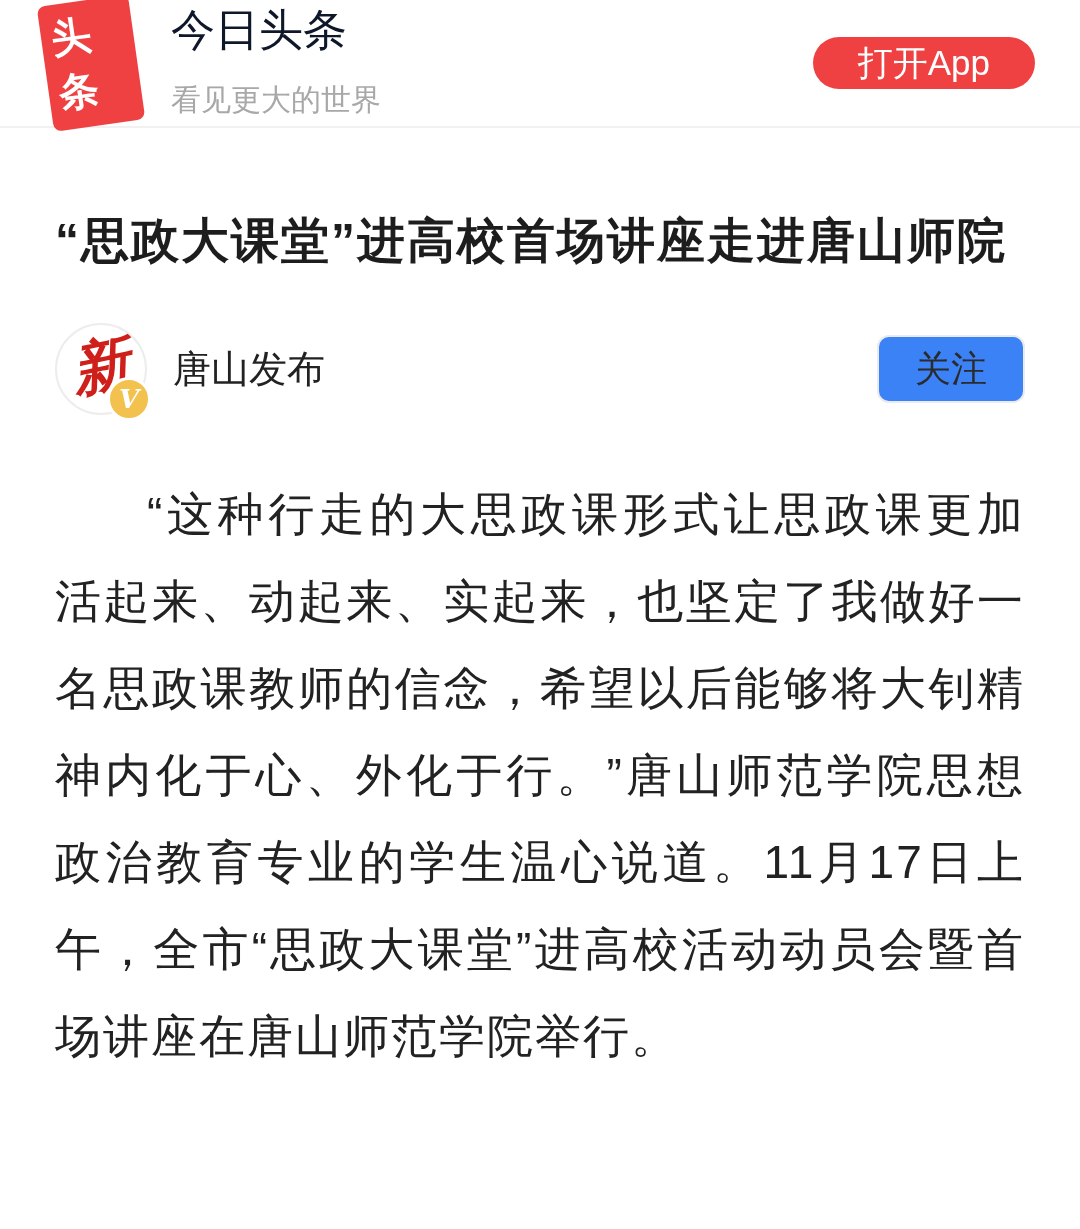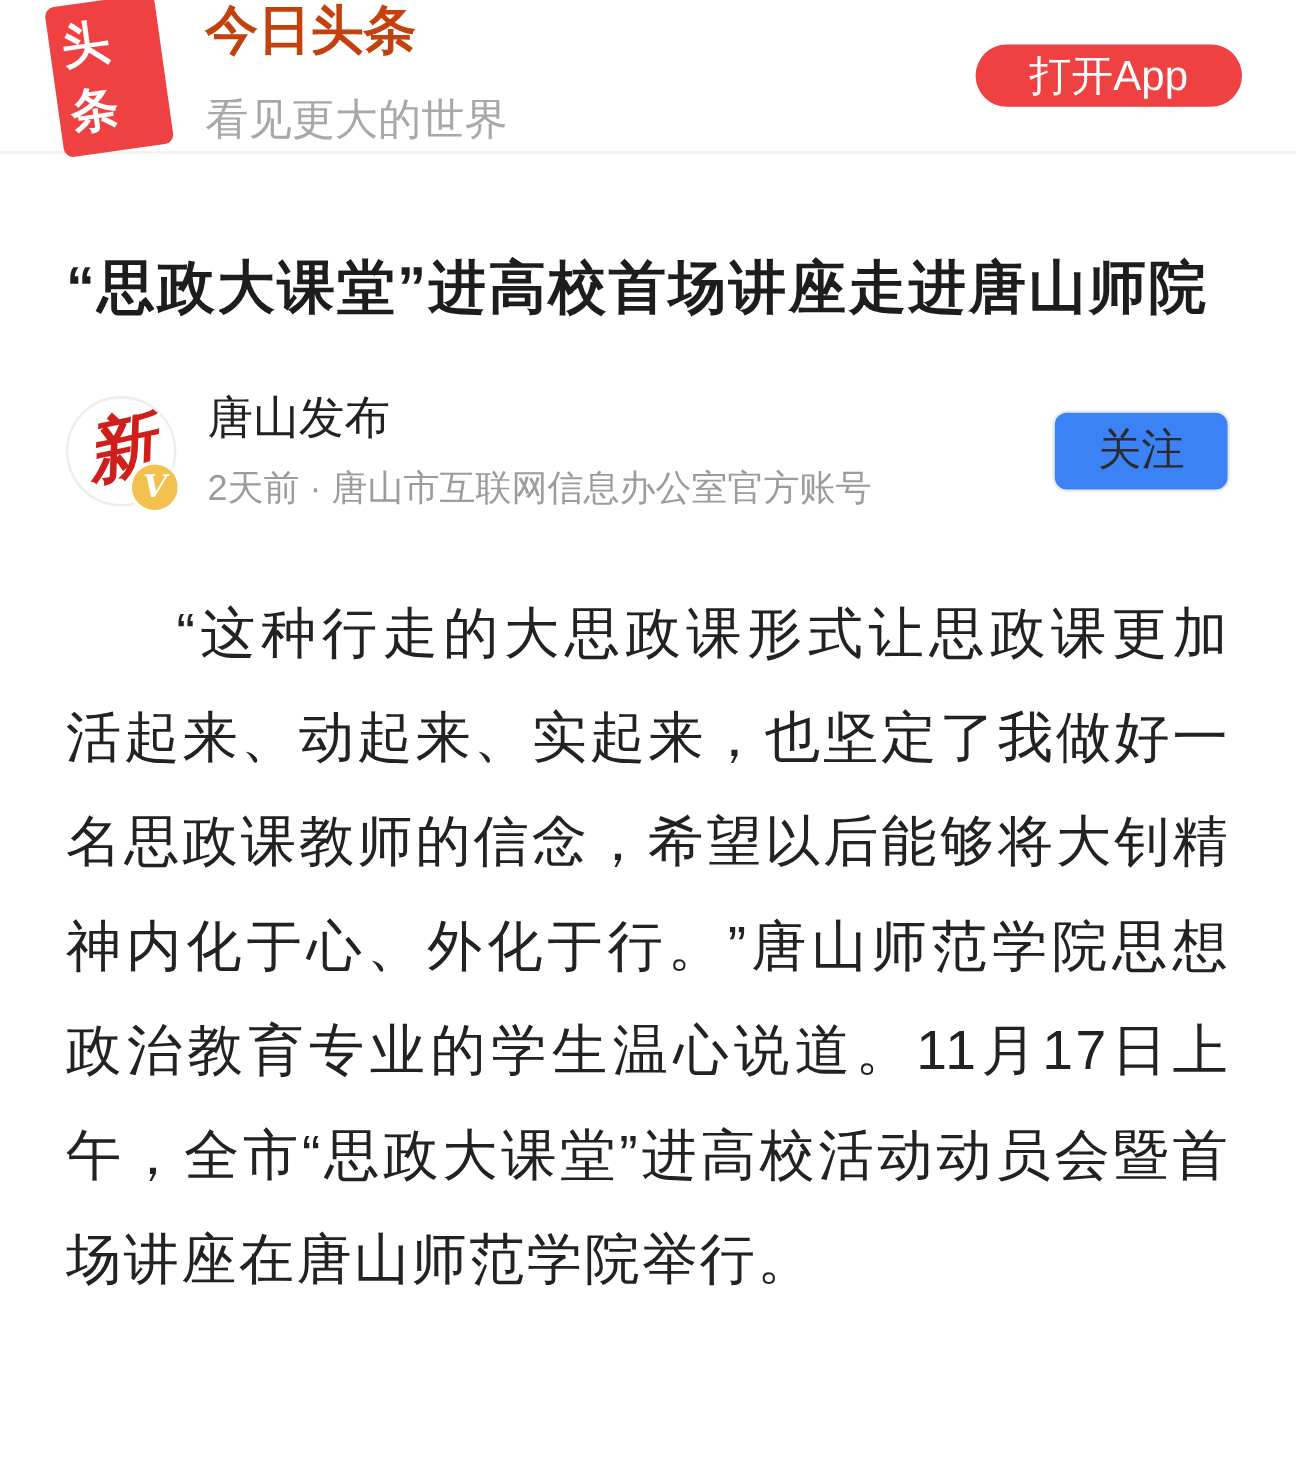--- a/index.html
+++ b/index.html
@@ -40,26 +40,26 @@
     color: #fff;
     font-weight: 700;
     font-size: 40px;
     letter-spacing: 3px;
     display: block;
     transform: translateY(-1px);
   }
   .header-info { margin-left: 34px; }
   .app-name {
     font-size: 44px;
-    font-weight: 700;
-    color: #c2410c;
+    font-weight: 400;
+    color: #0f172a;
     line-height: 1.15;
   }
   .app-slogan {
-    font-size: 36px;
+    font-size: 30px;
     color: #A8A8A8;
     margin-top: 24px;
   }
   .open-app-btn {
     margin-left: auto;
     background: #F04142;
     color: #ffffff;
     border: none;
     height: 52px;
     padding: 0 45px;
@@ -191,21 +191,20 @@
 
   <div class="author-row">
     <div class="avatar-wrap">
       <div class="avatar">
         <span class="avatar-glyph">新</span>
       </div>
       <div class="verified-badge">V</div>
     </div>
     <div class="author-info">
       <div class="author-name">唐山发布</div>
-      <div class="author-meta">2天前 · 唐山市互联网信息办公室官方账号</div>
     </div>
     <button class="follow-btn">关注</button>
   </div>
 
   <div class="article-body">
     <p>“这种行走的大思政课形式让思政课更加活起来、动起来、实起来，也坚定了我做好一名思政课教师的信念，希望以后能够将大钊精神内化于心、外化于行。”唐山师范学院思想政治教育专业的学生温心说道。11月17日上午，全市“思政大课堂”进高校活动动员会暨首场讲座在唐山师范学院举行。</p>
   </div>
 </main>
 
 </body></html>

